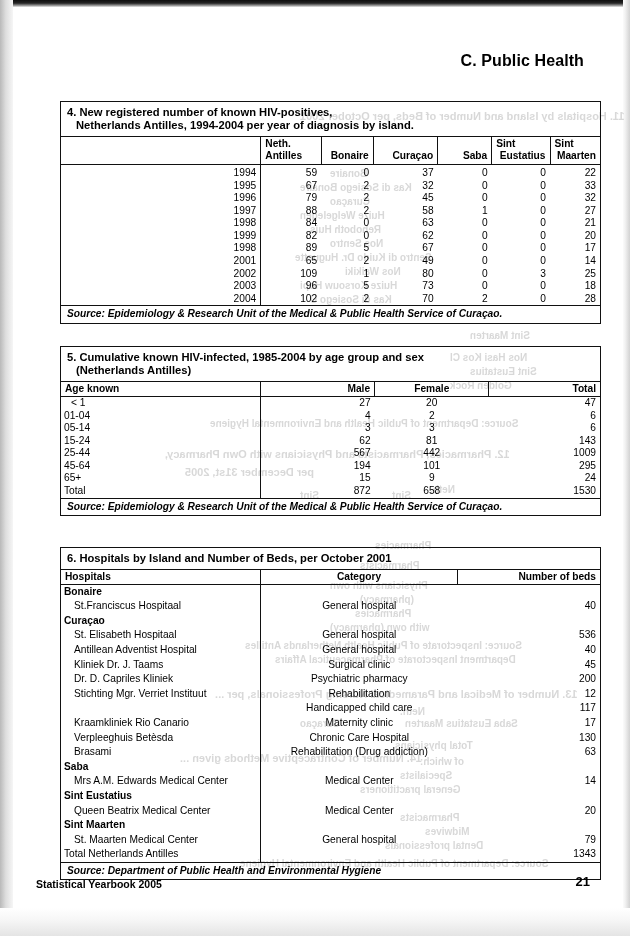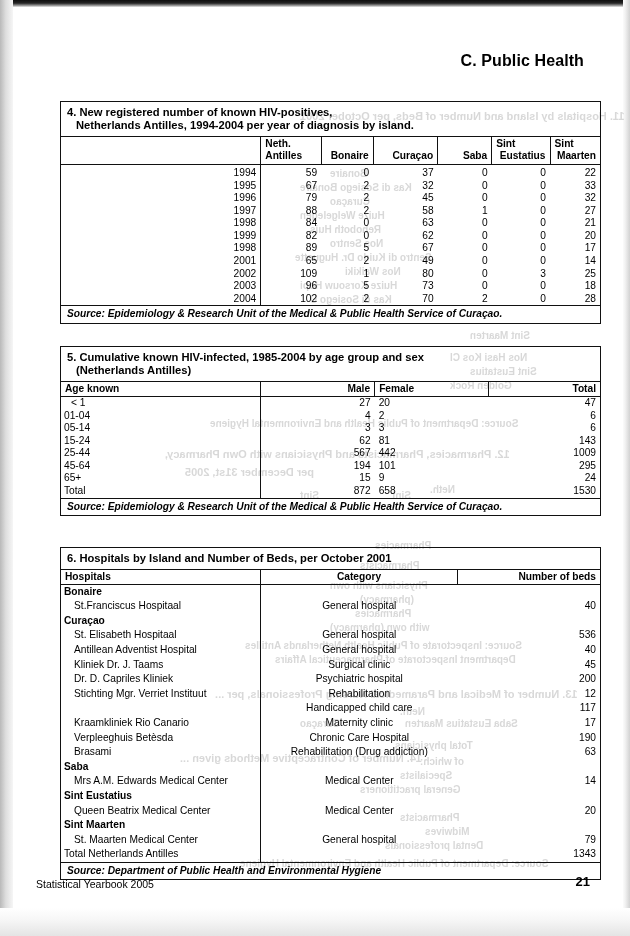--- a/index.html
+++ b/index.html
@@ -130,21 +130,21 @@
   #tbl4 thead th.c-year { border-right: 1.3px solid #111; }
   #tbl4 td.c-year { border-right: 1.3px solid #111; padding-left: 24px; }
   #tbl4 tbody tr:first-child td { padding-top: 2px; height: 14px; }
   #tbl4 thead th { white-space: normal; }
   #tbl4 .hdr2line { display: block; }
 
   
   #tbl5 { top: 346px; }
   #tbl5 .c-age  { width: 192px; text-align: left; border-right: 1.3px solid #111; }
   #tbl5 .c-m    { width: 110px; text-align: right; }
-  #tbl5 .c-f    { width: 110px; text-align: left; border-left: 1.3px solid #111; }
+  #tbl5 .c-f    { width: 110px; text-align: center; border-left: 1.3px solid #111; }
   #tbl5 .c-t    { width: 107px; text-align: right; border-left: 1.3px solid #111; }
   #tbl5 tbody .c-f, #tbl5 tbody .c-t { border-left: none; }
   #tbl5 td.c-age { padding-left: 3px; }
   #tbl5 td.c-age.indent { padding-left: 10px; }
   #tbl5 thead th { height: 14px; }
 
   
   #tbl6 { top: 547px; }
   #tbl6 .c-hosp { width: 192px; text-align: left;  border-right: 1.3px solid #111; }
   #tbl6 .c-cat  { width: 190px; }
@@ -156,21 +156,21 @@
   #tbl6 td.c-hosp.grp { font-weight: bold; }
   #tbl6 td.c-cat { text-align: center; }
   #tbl6 tbody td { height: 14.6px; line-height: 14.6px; }
 
   
   #footer-left {
     position: absolute;
     left: 36px;
     top: 878px;
     font-size: 10.5px;
-    font-weight: normal;
+    font-weight: bold;
   }
   #footer-right {
     position: absolute;
     left: 0;
     top: 874px;
     width: 590px;
     text-align: right;
     font-size: 13px;
     font-weight: bold;
   }
@@ -467,42 +467,42 @@
             <td class="c-cat">General hospital</td>
             <td class="c-beds">40</td>
           </tr>
           <tr>
             <td class="c-hosp indent">Kliniek Dr. J. Taams</td>
             <td class="c-cat">Surgical clinic</td>
             <td class="c-beds">45</td>
           </tr>
           <tr>
             <td class="c-hosp indent">Dr. D. Capriles Kliniek</td>
-            <td class="c-cat">Psychiatric hospital</td>
+            <td class="c-cat">Psychiatric pharmacy</td>
             <td class="c-beds">200</td>
           </tr>
           <tr>
             <td class="c-hosp indent">Stichting Mgr. Verriet Instituut</td>
             <td class="c-cat">Rehabilitation</td>
             <td class="c-beds">12</td>
           </tr>
           <tr>
             <td class="c-hosp indent"></td>
             <td class="c-cat">Handicapped child care</td>
             <td class="c-beds">117</td>
           </tr>
           <tr>
             <td class="c-hosp indent">Kraamkliniek Rio Canario</td>
             <td class="c-cat">Maternity clinic</td>
             <td class="c-beds">17</td>
           </tr>
           <tr>
             <td class="c-hosp indent">Verpleeghuis Betèsda</td>
             <td class="c-cat">Chronic Care Hospital</td>
-            <td class="c-beds">190</td>
+            <td class="c-beds">130</td>
           </tr>
           <tr>
             <td class="c-hosp indent">Brasami</td>
             <td class="c-cat">Rehabilitation (Drug addiction)</td>
             <td class="c-beds">63</td>
           </tr>
           <tr>
             <td class="c-hosp grp">Saba</td>
             <td class="c-cat"></td>
             <td class="c-beds"></td>

